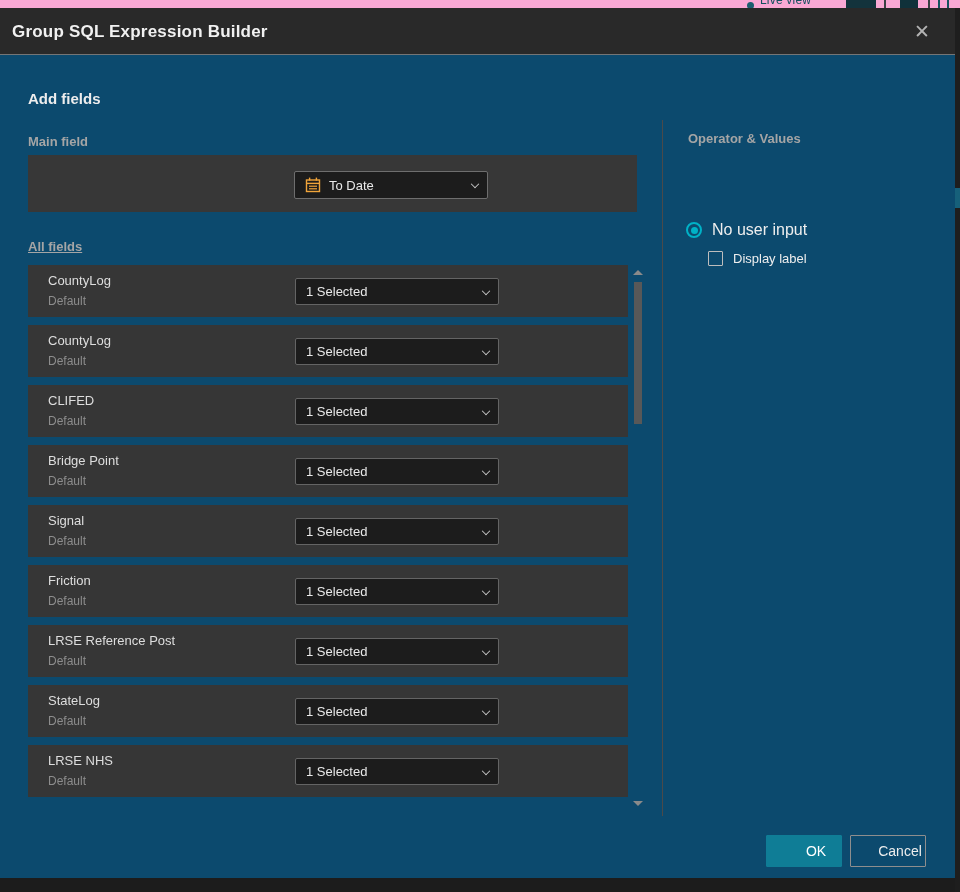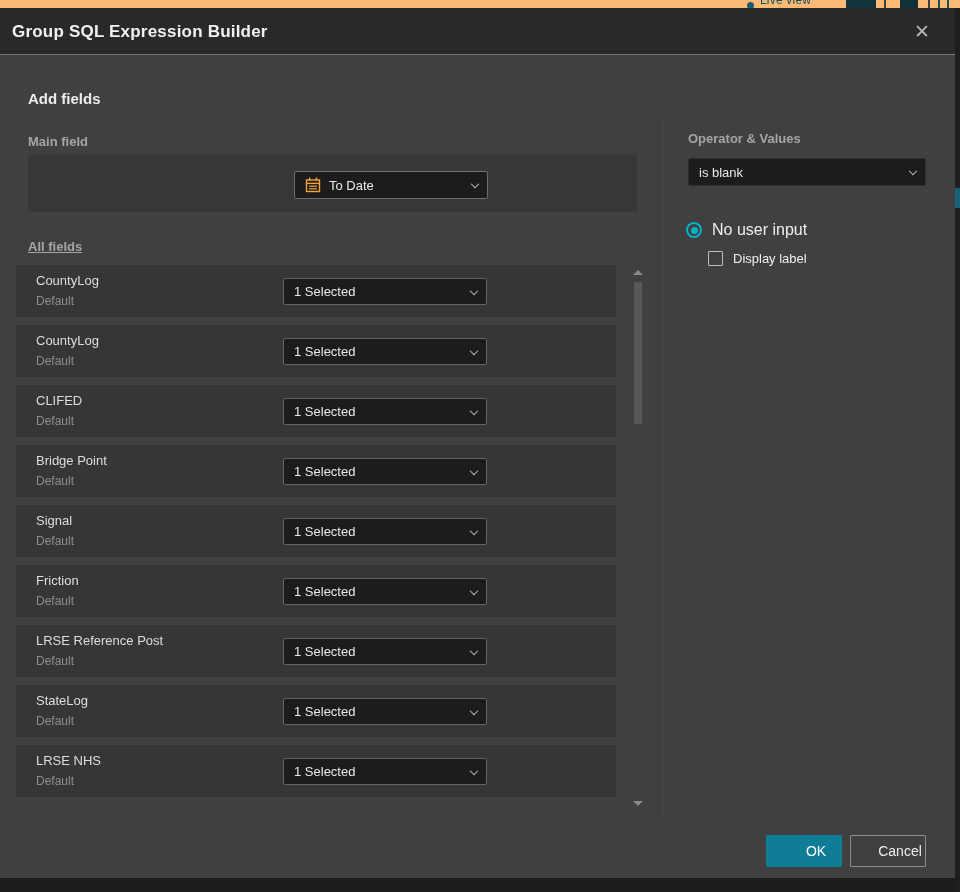--- a/index.html
+++ b/index.html
@@ -1,29 +1,29 @@
 <!DOCTYPE html>
 <html><head>
 <meta charset="utf-8">
 <style>
   * { margin:0; padding:0; box-sizing:border-box; }
   html,body { width:960px; height:892px; overflow:hidden; }
   body { font-family:"Liberation Sans", sans-serif; background:#1c1c1c; position:relative; }
 
   
-  .backdrop-top { position:absolute; left:0; top:0; width:960px; height:8px; background:#fdba74; overflow:hidden; }
+  .backdrop-top { position:absolute; left:0; top:0; width:960px; height:8px; background:#f9a8d4; overflow:hidden; }
   .lv-dot { position:absolute; left:747px; top:2px; width:7px; height:7px; border-radius:50%; background:#1b5e6e; }
   .lv-text { position:absolute; left:760px; top:-7px; font-size:12px; color:#14505f; letter-spacing:.2px; }
   .bd-frag { position:absolute; top:0; height:8px; background:#13333c; }
   .bd-bar  { position:absolute; top:0; height:8px; width:2px; background:#3a4043; }
   .backdrop-right { position:absolute; left:955px; top:8px; width:5px; height:884px; background:#1e1e1e; }
   .br-teal { position:absolute; left:0; top:180px; width:5px; height:20px; background:#16607a; }
 
   
-  .dialog { position:absolute; left:0; top:8px; width:955px; height:870px; background:#404040; }
+  .dialog { position:absolute; left:0; top:8px; width:955px; height:870px; background:#0c4a6e; }
   .dlg-header { position:absolute; left:0; top:0; width:100%; height:47px; background:#292929; border-bottom:1px solid #757575; }
   .dlg-title { position:absolute; left:12px; top:0; line-height:47px; font-size:17px; font-weight:700; color:#f1f1f1; letter-spacing:.2px; }
   .dlg-close { position:absolute; right:18px; top:0; width:30px; height:47px; background:none; border:none; color:#b3b3b3; font-size:19px; line-height:47px; text-align:center; cursor:pointer; font-family:"Liberation Sans",sans-serif; }
 
   .h-add-fields { position:absolute; left:28px; top:82px; font-size:15px; font-weight:700; color:#ededed; }
   .sec-label { position:absolute; font-size:13px; font-weight:700; color:#a5a5a5; }
 
   
   .main-panel { position:absolute; left:28px; top:147px; width:609px; height:57px; background:#373737; }
 
@@ -32,21 +32,21 @@
               padding:0 26px 0 10px; cursor:pointer; }
   .dropdown .chev { position:absolute; right:9px; top:50%; width:6px; height:6px;
                     border-right:1.6px solid #cfcfcf; border-bottom:1.6px solid #cfcfcf;
                     transform:translateY(-65%) rotate(45deg); }
   .dd-main1 { left:12px; top:16px; width:238px; height:28px; }
   .dd-main2 { left:266px; top:16px; width:194px; height:28px; }
 
   .cal-icon { flex:0 0 auto; display:block; }
 
   
-  .field-row { position:absolute; left:16px; width:600px; height:52px; background:#363636; }
+  .field-row { position:absolute; left:28px; width:600px; height:52px; background:#363636; }
   .fr-name { position:absolute; left:20px; top:8px; font-size:13px; color:#dedede; }
   .fr-sub  { position:absolute; left:20px; bottom:9px; font-size:12px; color:#8d8d8d; }
   .row-dd  { left:267px; top:13px; width:204px; height:27px; border-color:#646464; }
 
   
   .sb-arrow-up, .sb-arrow-down { position:absolute; left:633px; width:0; height:0; }
   .sb-arrow-up   { top:262px; border-left:5px solid transparent; border-right:5px solid transparent; border-bottom:5px solid #8a8a8a; }
   .sb-arrow-down { top:793px; border-left:5px solid transparent; border-right:5px solid transparent; border-top:5px solid #8a8a8a; }
   .sb-thumb { position:absolute; left:634px; top:274px; width:8px; height:142px; background:#585858; }
 
@@ -186,24 +186,20 @@
     </div>
   </div>
 
   <div class="sb-arrow-up"></div>
   <div class="sb-thumb"></div>
   <div class="sb-arrow-down"></div>
 
   <div class="v-divider"></div>
 
   <div class="sec-label op-label">Operator &amp; Values</div>
-  <div class="dropdown dd-operator">
-    <span>is blank</span>
-    <span class="chev"></span>
-  </div>
 
   <div class="radio-row">
     <span class="radio-outer">
         <span class="radio-inner"></span>
       </span>
     <span class="radio-label">No user input</span>
   </div>
 
   <div class="check-row">
     <span class="checkbox"></span>

